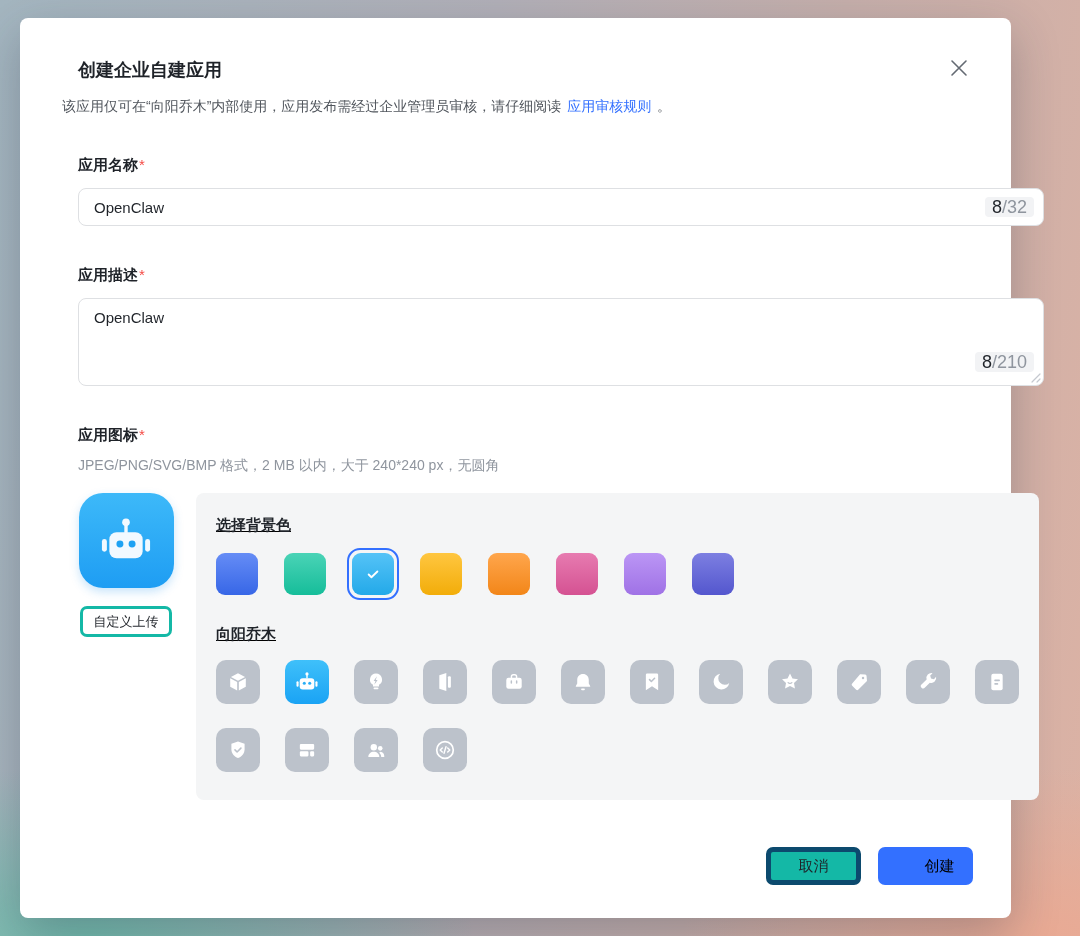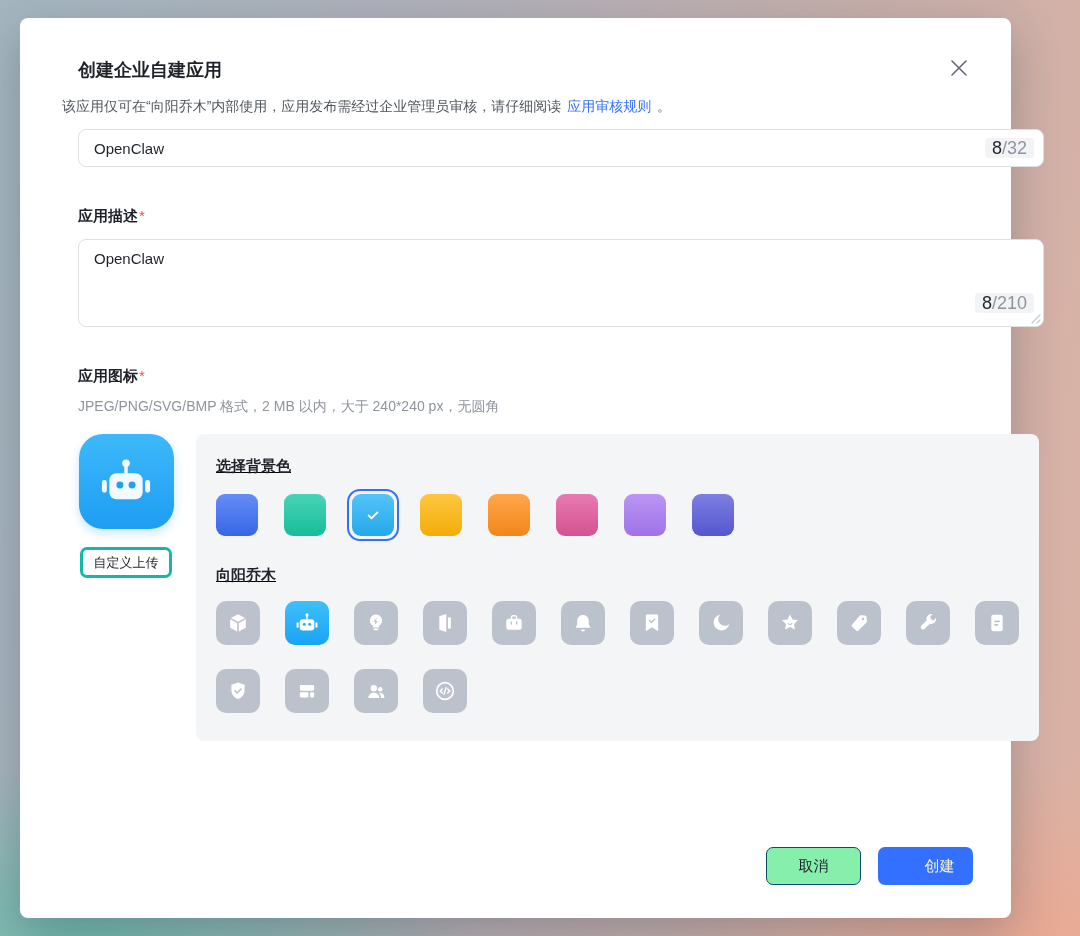--- a/index.html
+++ b/index.html
@@ -72,22 +72,22 @@
   .panel-heading.second { margin-top:30px; }
   .glyph-row { display:flex; gap:25px; margin-top:16px; }
   .glyph-row + .glyph-row { margin-top:24px; }
   .glyph-tile {
     width:44px; height:44px; border-radius:10px; background:#bcc2cb;
     display:flex; align-items:center; justify-content:center; cursor:pointer;
   }
   .glyph-tile.selected { background:linear-gradient(180deg,#3fc0fa 0%,#1aa3f4 100%); }
   .footer { position:absolute; right:38px; bottom:33px; display:flex; gap:17px; }
   .btn { min-width:95px; height:38px; border-radius:7px; font-size:15px; display:flex; align-items:center; justify-content:center; cursor:pointer; }
-  .btn.cancel { background:#86efac; border:1px solid #0c4a6e; color:#1f2329; }
-  .btn.primary { background:#3370ff; border:none; color:#fef9c3;padding-left:28px; }
+  .btn.cancel { background:#14b8a6; border:5px solid #0c4a6e; color:#1f2329; }
+  .btn.primary { background:#3370ff; border:none; color:#000000;padding-left:28px; }
 </style>
 </head>
 <body>
 
 <div class="modal">
 
   <div class="hdr">
     <div class="title">创建企业自建应用</div>
     <div class="close-btn">
       <svg width="24" height="24" viewBox="0 0 24 24">
@@ -95,20 +95,23 @@
         </svg>
     </div>
   </div>
 
   <div class="subtitle">
     <span>该应用仅可在“向阳乔木”内部使用，应用发布需经过企业管理员审核，请仔细阅读</span>
     <a>应用审核规则</a>
     <span>。</span>
   </div>
 
+  <div class="field-label">
+    <span>应用名称</span><span class="req">*</span>
+  </div>
   <div class="input-wrap">
     <input class="text-input" type="text" value="OpenClaw" style="">
     <span class="counter in-input">
       <span class="cur">8</span><span class="max">/32</span>
     </span>
   </div>
 
   <div class="field-label">
     <span>应用描述</span><span class="req">*</span>
   </div>

